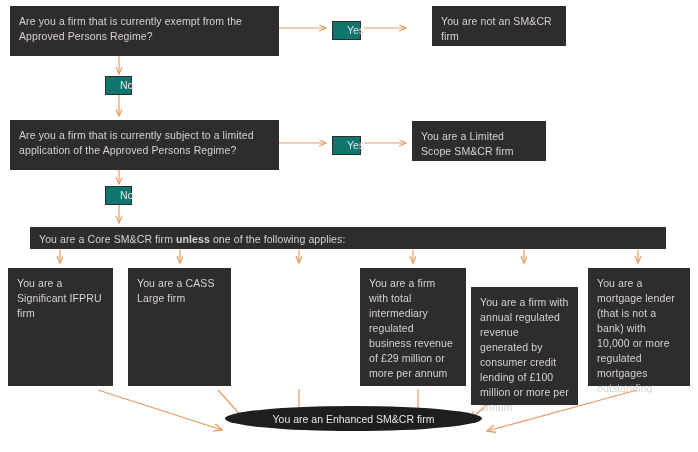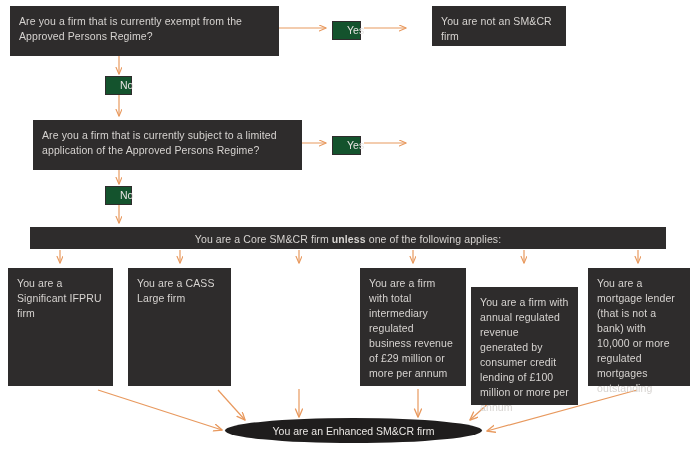--- a/index.html
+++ b/index.html
@@ -21,26 +21,26 @@
     position: absolute;
     background: #2e2c2c;
     color: #d6d3d0;
     font-size: 10.5px;
     line-height: 15px;
     box-sizing: border-box;
     padding: 8px 9px 6px 9px;
     letter-spacing: 0.1px;
   }
   .node.center {
-    text-align: center;
-    padding: 5px 20px;
+    text-align: left;
+    padding: 5px 9px;
   }
   .badge {
     position: absolute;
-    background: #14532d;
+    background: #0f766e;
     color: #e7e4e1;
     font-size: 10.5px;
     line-height: 14px;
     text-align: right;
     box-sizing: border-box;
     padding: 1px 6px 2px 14px;
     border: 1px solid #2e2c2c;
   }
   .ellipse {
     position: absolute;
@@ -124,28 +124,31 @@
   </div>
 
   <div class="node" style="left:412px; top:6px; width:134px; height:40px;margin-left:20px;">
     <span>You are not an SM&amp;CR firm</span>
   </div>
 
   <div class="badge" style="left:105px; top:76px; width:27px;">
     <span>No</span>
   </div>
 
-  <div class="node" style="left:10px; top:120px; width:269px; height:50px;margin-left:23px;">
+  <div class="node" style="left:10px; top:120px; width:269px; height:50px;">
     <span>Are you a firm that is currently subject to a limited application of the Approved Persons Regime?</span>
   </div>
 
   <div class="badge" style="left:332px; top:136px; width:29px;">
     <span>Yes</span>
   </div>
 
+  <div class="node" style="left:412px; top:121px; width:134px; height:40px;">
+    <span>You are a Limited Scope SM&amp;CR firm</span>
+  </div>
 
   <div class="badge" style="left:105px; top:186px; width:27px;">
     <span>No</span>
   </div>
 
   <div class="node center" style="left:30px; top:227px; width:636px; height:22px;">
     <span>You are a Core SM&amp;CR firm </span><span class="strong">unless</span><span> one of the following applies:</span>
   </div>
 
   <div class="node" style="left:128px; top:268px; width:103px; height:118px;">
@@ -162,17 +165,17 @@
   </div>
 
   <div class="node" style="left:471px; top:268px; width:107px; height:118px;margin-top:19px;">
     <span>You are a firm with annual regulated revenue generated by consumer credit lending of £100 million or more per annum</span>
   </div>
 
   <div class="node" style="left:588px; top:268px; width:102px; height:118px;">
     <span>You are a mortgage lender (that is not a bank) with 10,000 or more regulated mortgages outstanding</span>
   </div>
 
-  <div class="ellipse" style="left:225px; top:418px; width:257px; height:25px;">
+  <div class="ellipse" style="left:225px; top:406px; width:257px; height:25px;">
     <span>You are an Enhanced SM&amp;CR firm</span>
   </div>
 
 </div>
 
 </body></html>

